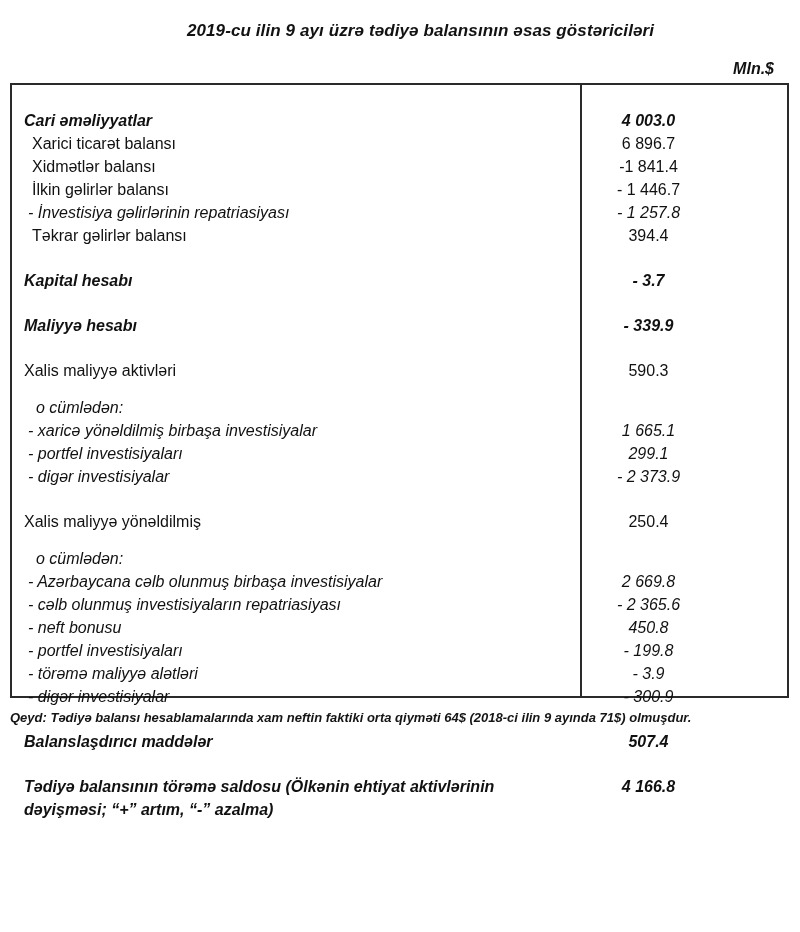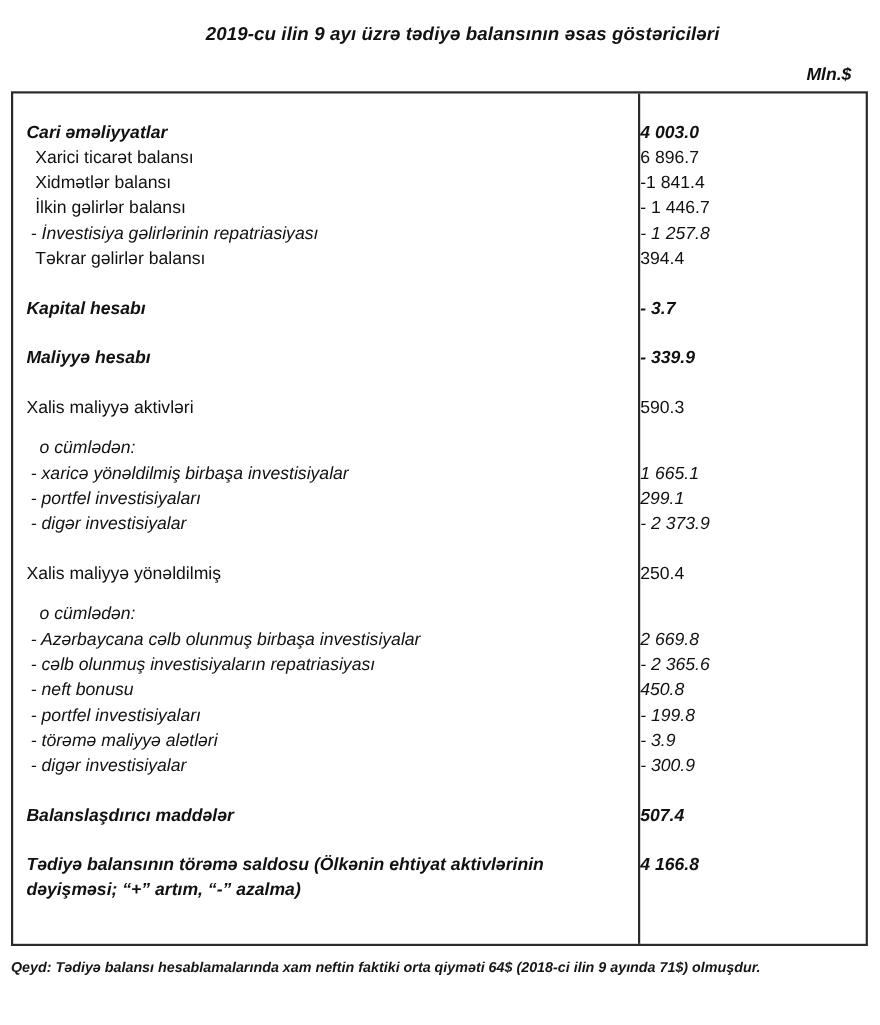--- a/index.html
+++ b/index.html
@@ -28,35 +28,35 @@
     text-align: right;
     margin: 19px 26px 5px 0;
     font-size: 16px;
     font-weight: bold;
     font-style: italic;
   }
 
   .tbl {
     position: relative;
     margin: 0 11px 0 10px;
-    height: 777px;
+    height: 615px;
     border: 2px solid #2a2a2a;
     padding-top: 24px;
   }
   .divider {
     position: absolute;
     top: 0; bottom: 0;
     right: 205px;
     width: 2px;
     background: #2a2a2a;
   }
 
   .r { display: flex; align-items: flex-start; line-height: 23px; font-size: 16px; }
   .lbl { flex: 1; padding-left: 12px; padding-right: 6px; }
-  .val { width: 205px; text-align: left; padding-right: 72px; }
+  .val { width: 205px; text-align: center; padding-right: 72px; }
 
   .bi { font-weight: bold; font-style: italic; }
   .it { font-style: italic; }
   .i1 .lbl { padding-left: 20px; }
   .i2 .lbl { padding-left: 16px; }
   .i3 .lbl { padding-left: 24px; }
 
   .glg { margin-top: 22px; gap: 36px; }
   .gmd { margin-top: 14px; }
 

